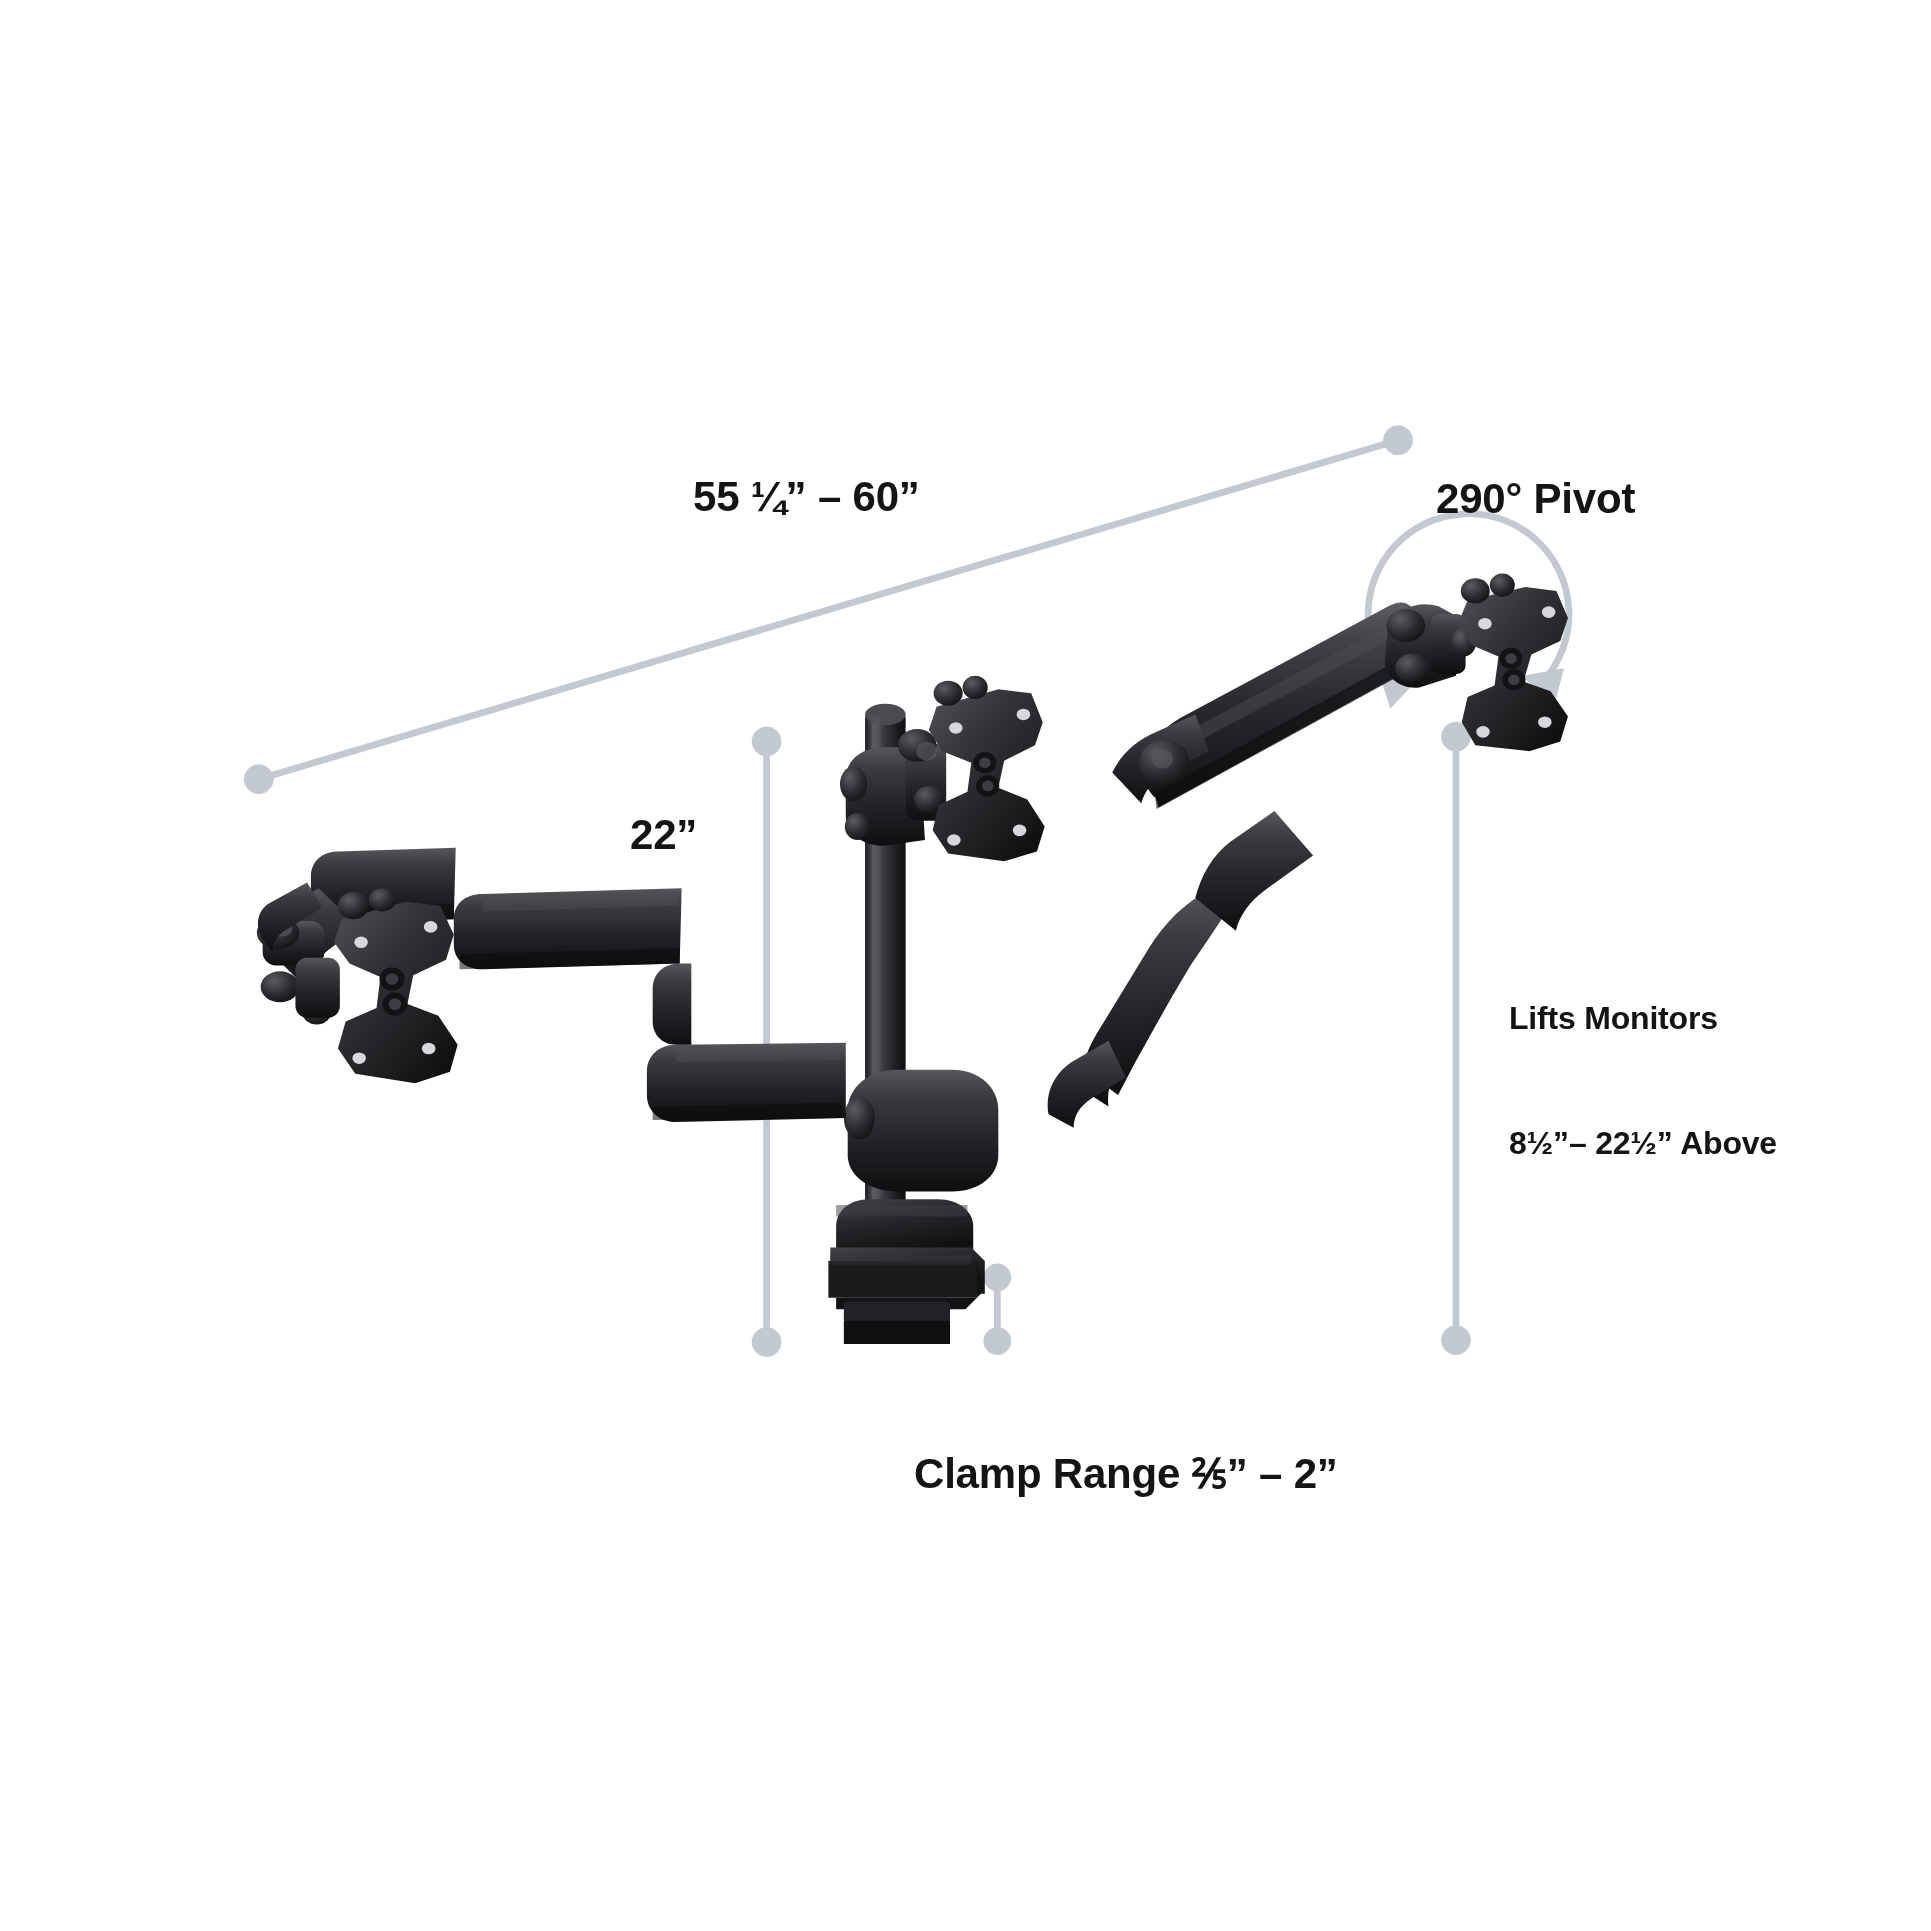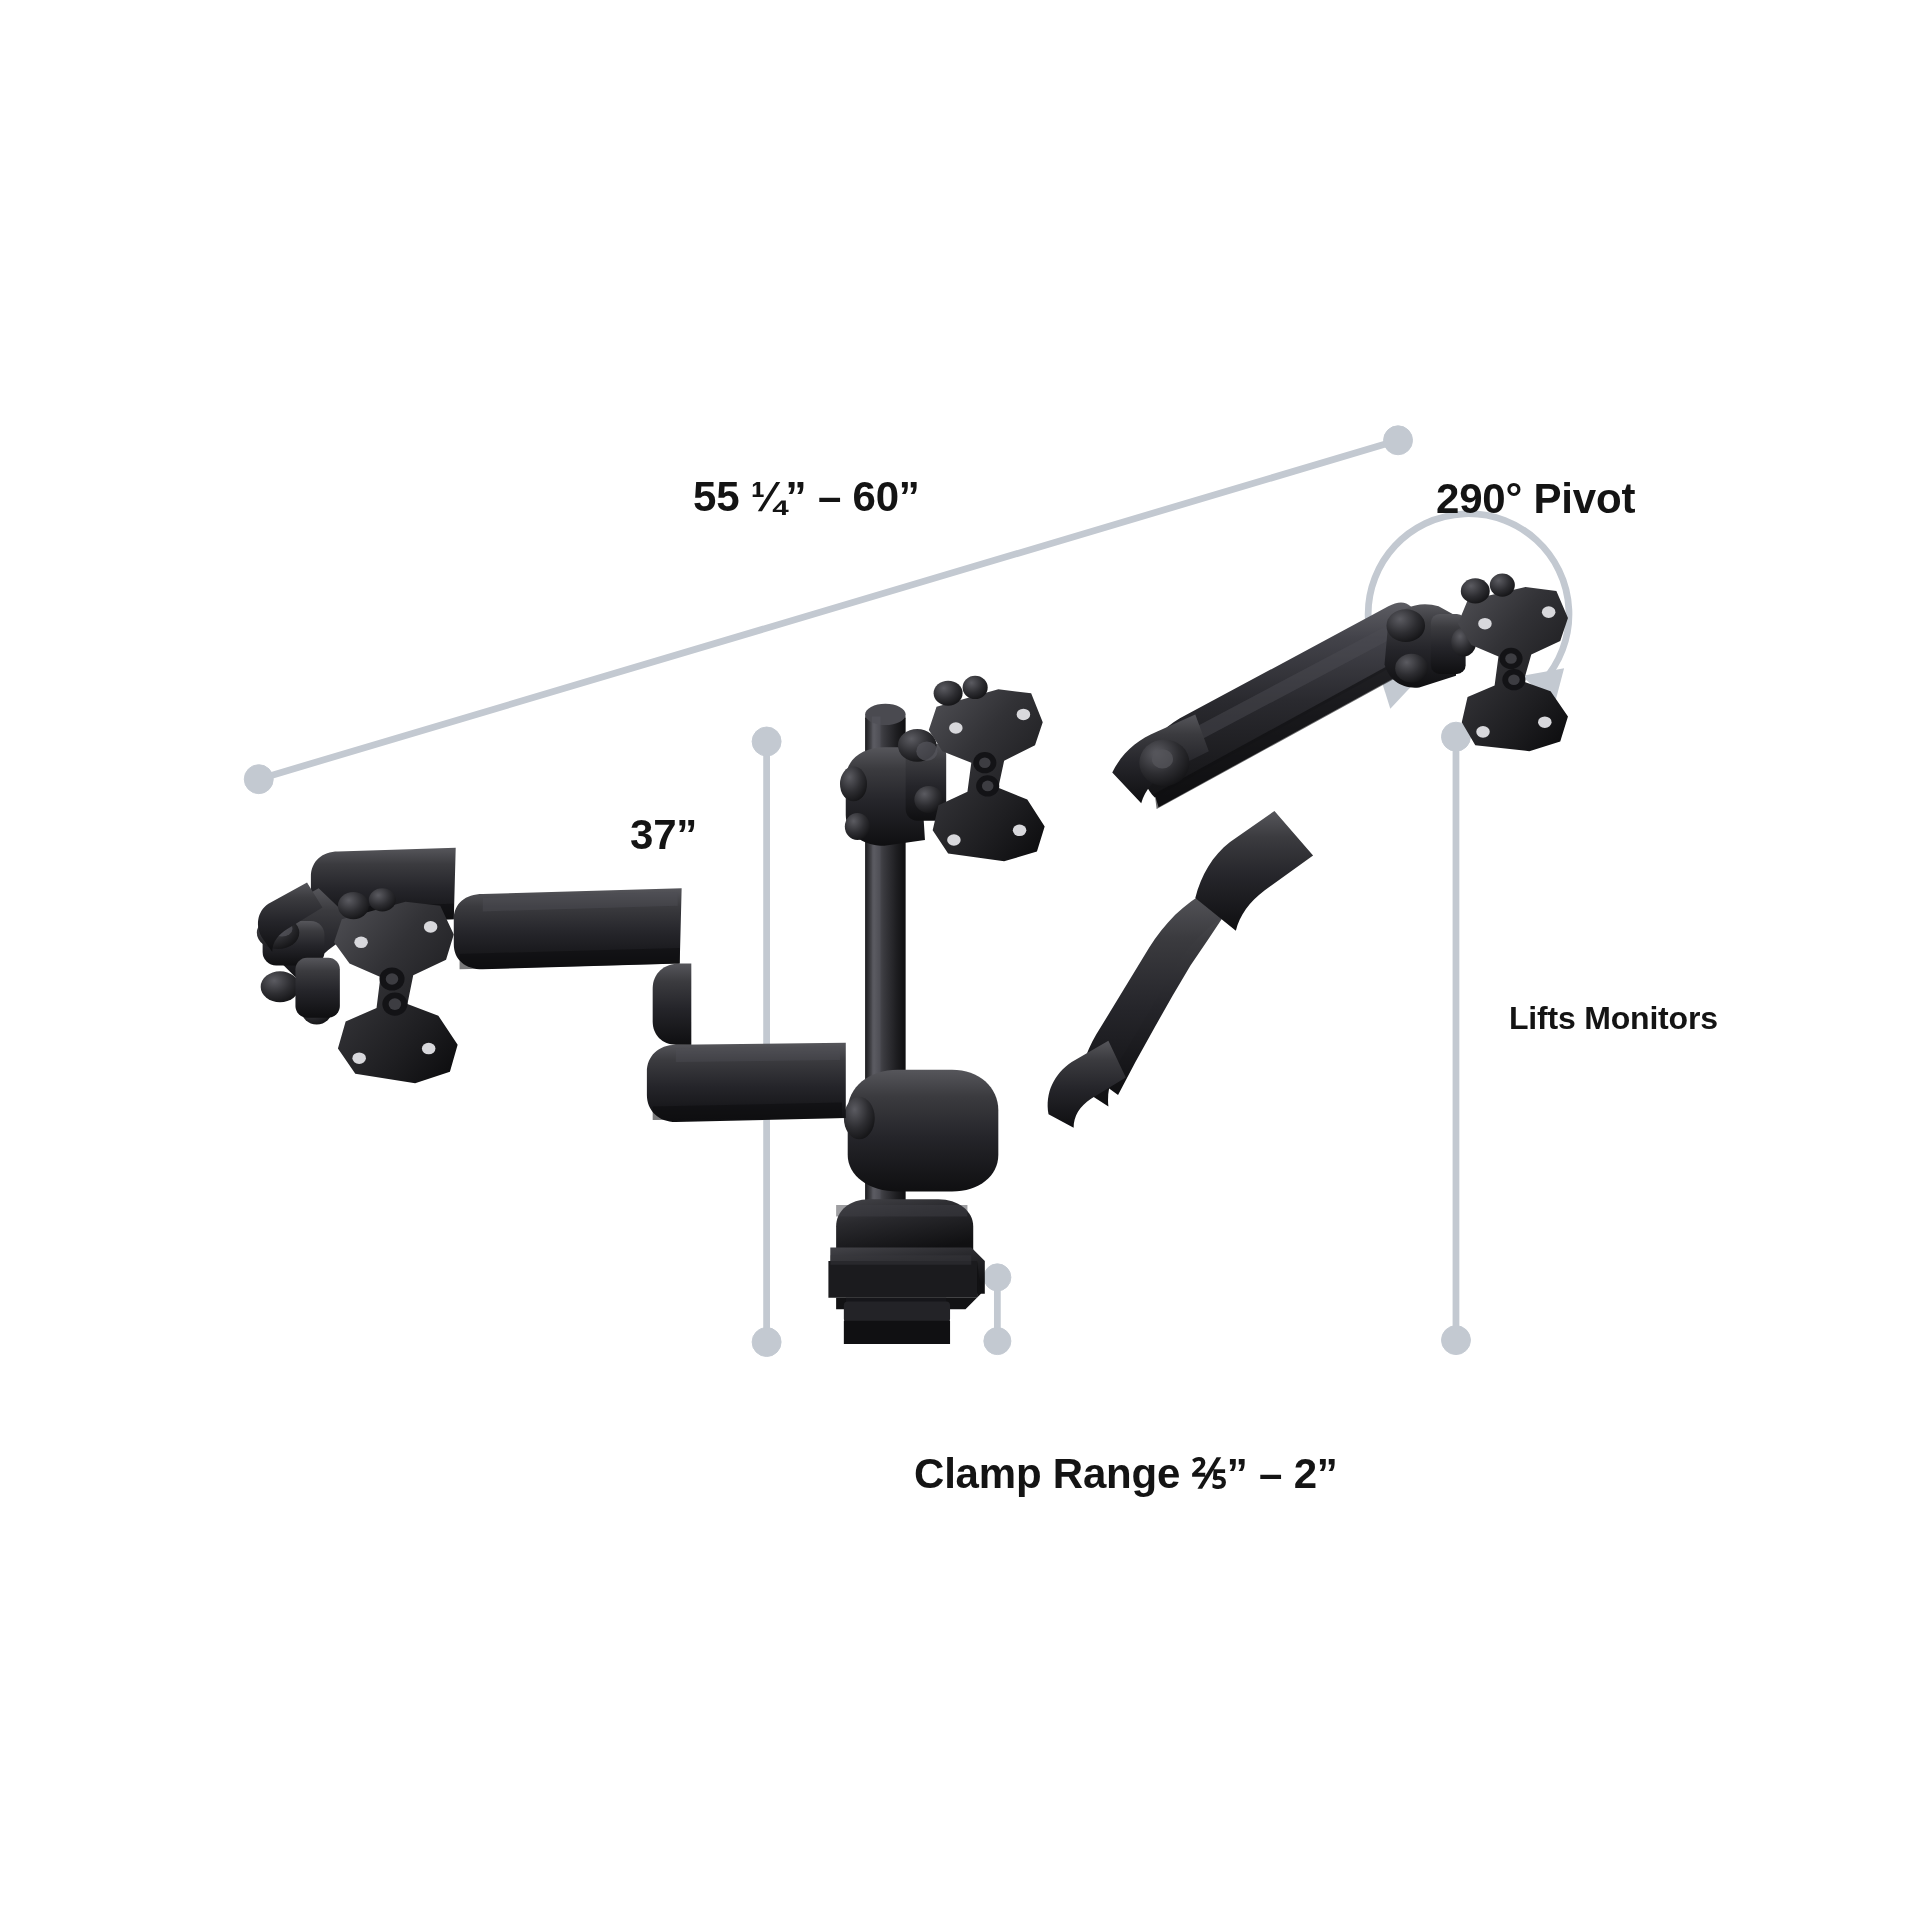--- a/index.html
+++ b/index.html
@@ -431,24 +431,25 @@
       <path d="M 874 1368 L 984 1368 L 984 1392 L 874 1392 Z" fill="#101012"></path>
 
       <path d="M 866 1248 L 1002 1248 L 1002 1260 L 866 1260 Z" fill="#3e3e44" opacity="0.5"></path>
       <path d="M 860 1300 L 1006 1300 L 1006 1310 L 860 1310 Z" fill="#39393f" opacity="0.45"></path>
     </g>
 
   </svg>
 
   <div class="anno-label" id="label-width">55 ¼” – 60”</div>
 
-  <div class="anno-label" id="label-height">37”</div>
+  <div class="anno-label" id="label-height">22”</div>
 
   <div class="anno-label" id="label-pivot">290° Pivot</div>
 
   <div class="anno-label" id="label-lift">
     <div>Lifts Monitors</div>
+    <div>8½”– 22½” Above</div>
   </div>
 
   <div class="anno-label" id="label-clamp">Clamp Range ⅖” – 2”</div>
 
 </div>
 
 
 </body></html>

